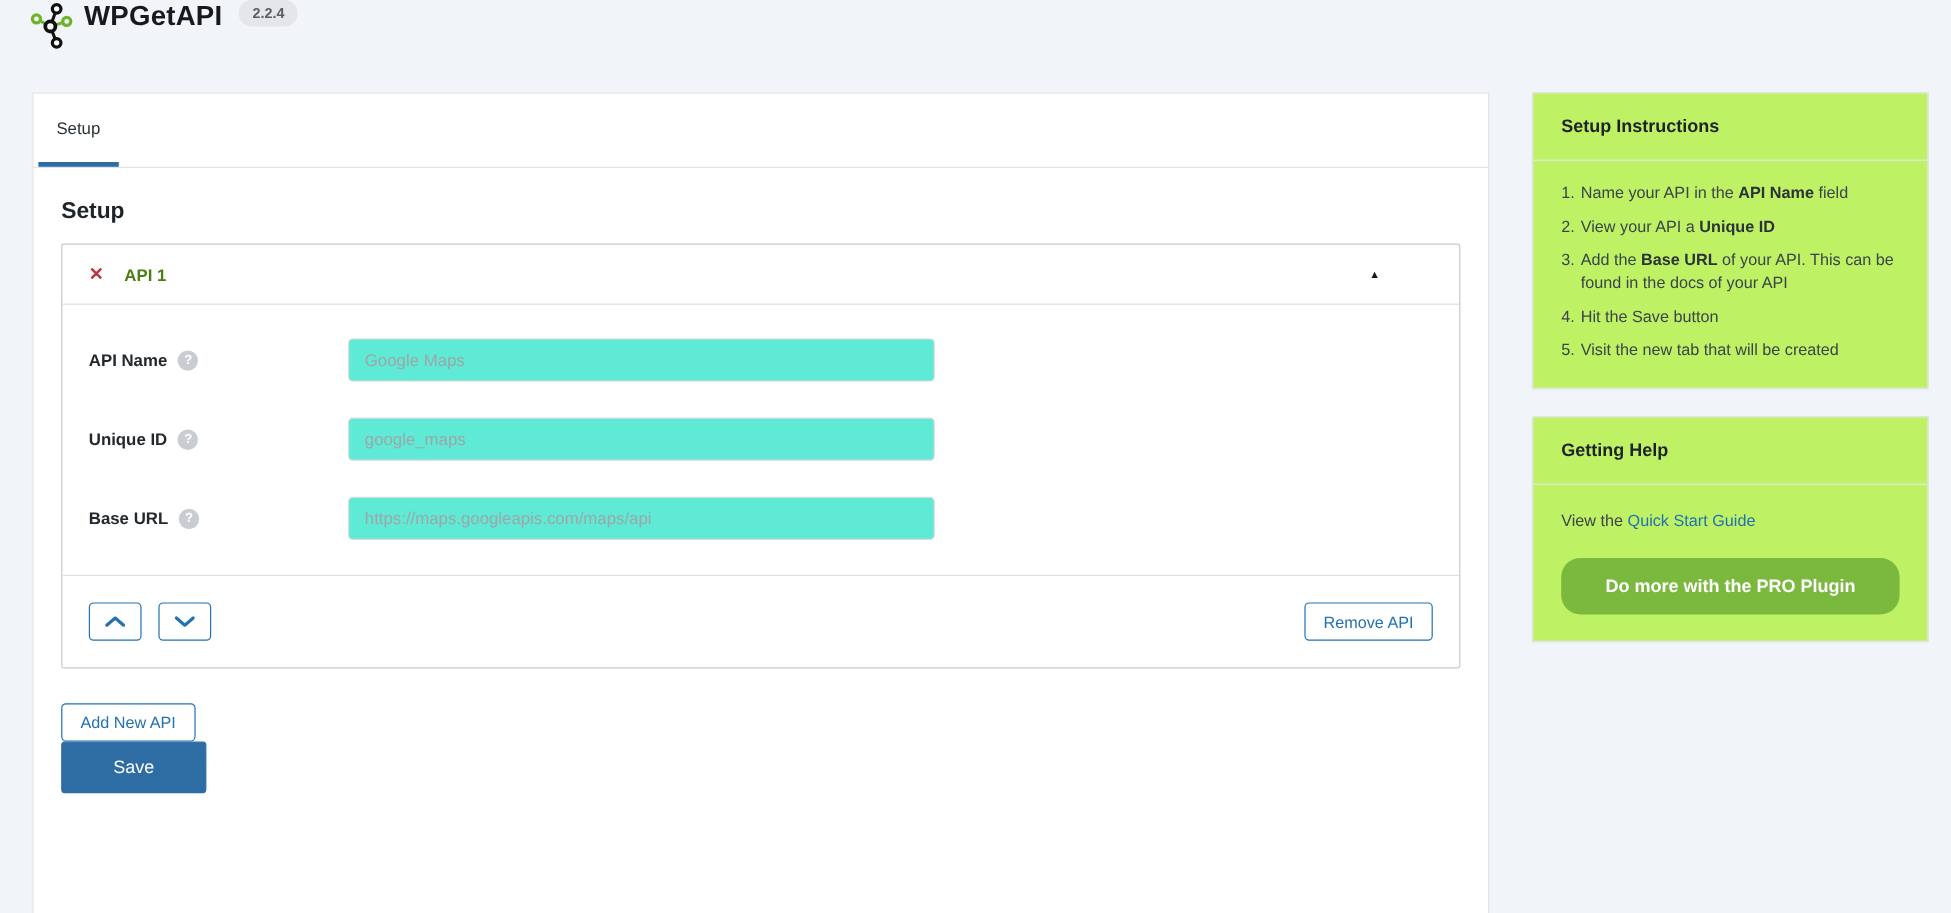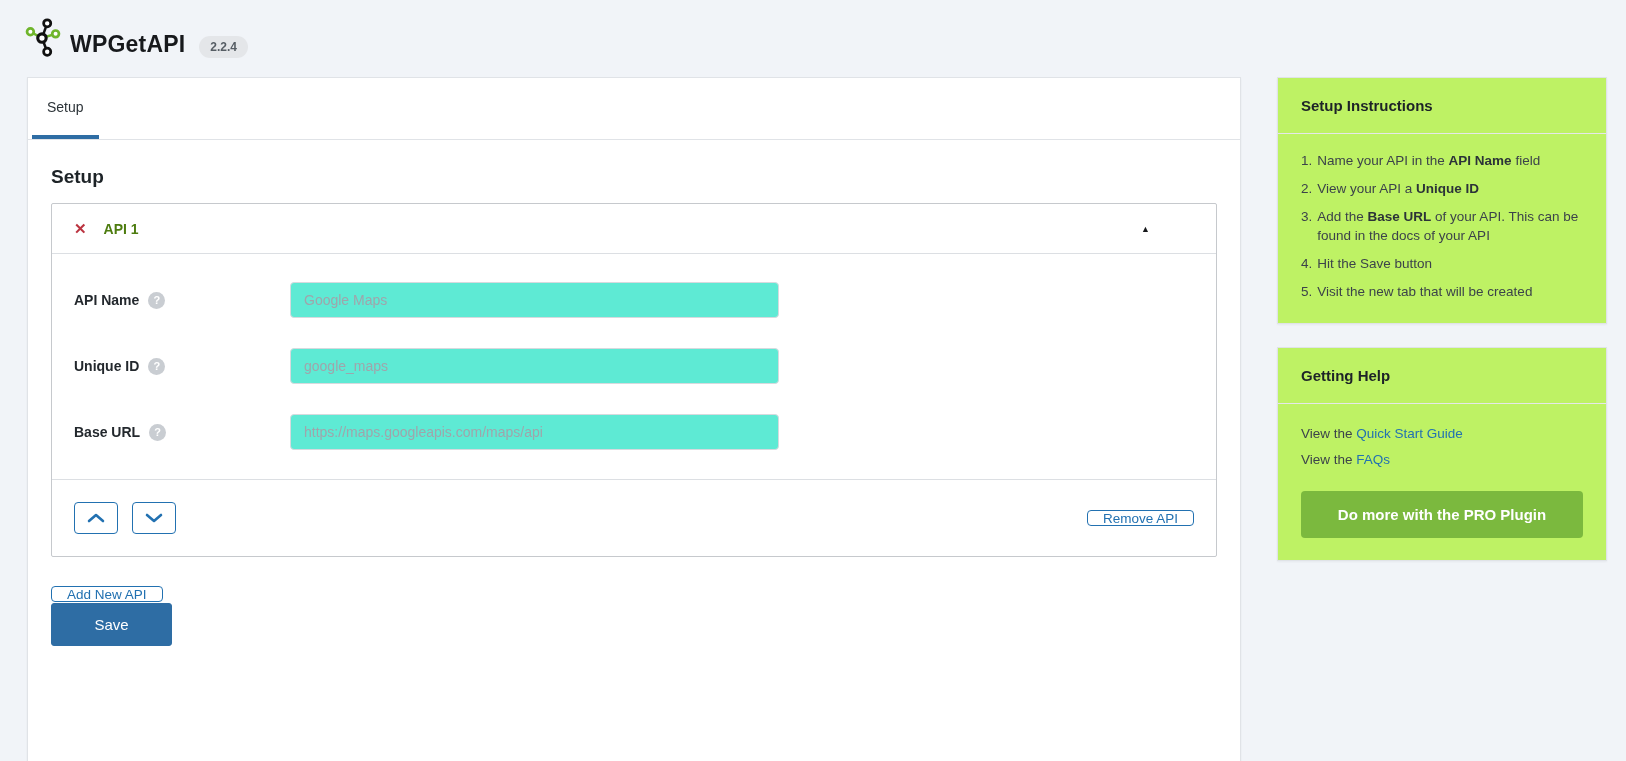--- a/index.html
+++ b/index.html
@@ -7,21 +7,21 @@
   body {
     width:1626px; height:761px;
     background:#f1f4f8;
     font-family:"Liberation Sans", sans-serif;
     color:#1d2327;
     overflow:hidden;
     position:relative;
   }
 
   
-  .page-header { position:absolute; top:0; left:0; right:0; height:58px; display:flex; align-items:flex-end; padding-left:24px; }
+  .page-header { position:absolute; top:0; left:0; right:0; height:58px; display:flex; align-items:flex-start; padding-left:24px; }
   .logo-wrap { width:38px; height:42px; margin-right:8px; display:flex; align-items:center; justify-content:center; }
   .app-title { font-size:23px; font-weight:bold; letter-spacing:.2px; color:#17191c; }
   .version-badge { margin-left:14px; background:#e4e6e9; color:#565d64; font-size:12px; font-weight:bold; padding:5px 11px; border-radius:12px; line-height:1; }
 
   
   .main-panel {
     position:absolute; left:27px; top:77px; width:1214px; height:720px;
     background:#fff; border:1px solid #e0e3e7;
     box-shadow:0 1px 2px rgba(16,24,40,.05);
   }
@@ -59,21 +59,21 @@
   }
   .text-input::placeholder { color:#9fa5ab; }
 
   .api-box-footer { border-top:1px solid #dcdfe3; padding:22px; display:flex; align-items:center; }
   .move-btn {
     width:44px; height:32px; margin-right:14px;
     background:#fff; border:1px solid #2271b1; border-radius:4px;
     display:flex; align-items:center; justify-content:center; cursor:pointer; padding:0;
   }
   .outline-btn {
-    height:16px; padding:0 15px;
+    height:32px; padding:0 15px;
     background:#fff; border:1px solid #2271b1; border-radius:4px;
     color:#2271b1; font-size:13.5px; font-family:inherit; cursor:pointer;
   }
   .remove-btn { margin-left:auto; }
   .add-btn { margin-top:29px; }
   .save-btn {
     display:block; width:121px; height:43px;
     background:#2e6da4; border:1px solid #2e6da4; border-radius:3px;
     color:#fff; font-size:15px; font-family:inherit; cursor:pointer;
   }
@@ -87,21 +87,21 @@
   .instructions-list { list-style:none; margin:0; padding:0; font-size:13.5px; color:#3c434a; }
   .instructions-list li { display:flex; margin-bottom:9px; line-height:19px; }
   .instructions-list li:last-child { margin-bottom:0; }
   .li-num { margin-right:5px; white-space:nowrap; }
   .instructions-list b { color:#2c3338; }
 
   .help-line { font-size:13.5px; color:#3c434a; line-height:26px; }
   .help-link { color:#2271b1; text-decoration:none; cursor:pointer; }
   .pro-btn {
     margin-top:18px; width:100%; height:47px;
-    background:#7bb93e; border:none; border-radius:4px;
+    background:#7bb93e; border:none; border-radius:16px;
     color:#fff; font-size:15px; font-weight:bold; font-family:inherit; cursor:pointer;
   }
 </style>
 </head>
 <body>
 
 <div class="page-header">
   <span class="logo-wrap">
     <svg width="36" height="42" viewBox="0 0 34 40">
       <line x1="16" y1="21" x2="21" y2="7" stroke="#111111" stroke-width="2.4"></line>
@@ -215,20 +215,17 @@
         </ol>
     </div>
   </div>
 
   <div class="card">
     <div class="card-title">Getting Help</div>
     <div class="card-body">
       <div class="help-line">
         <span>View the </span><a class="help-link">Quick Start Guide</a>
       </div>
-      <div class="help-line">
-        <span>View the </span><a class="help-link">FAQs</a>
-      </div>
       <button class="pro-btn">Do more with the PRO Plugin</button>
     </div>
   </div>
 
 </div>
 
 </body></html>

